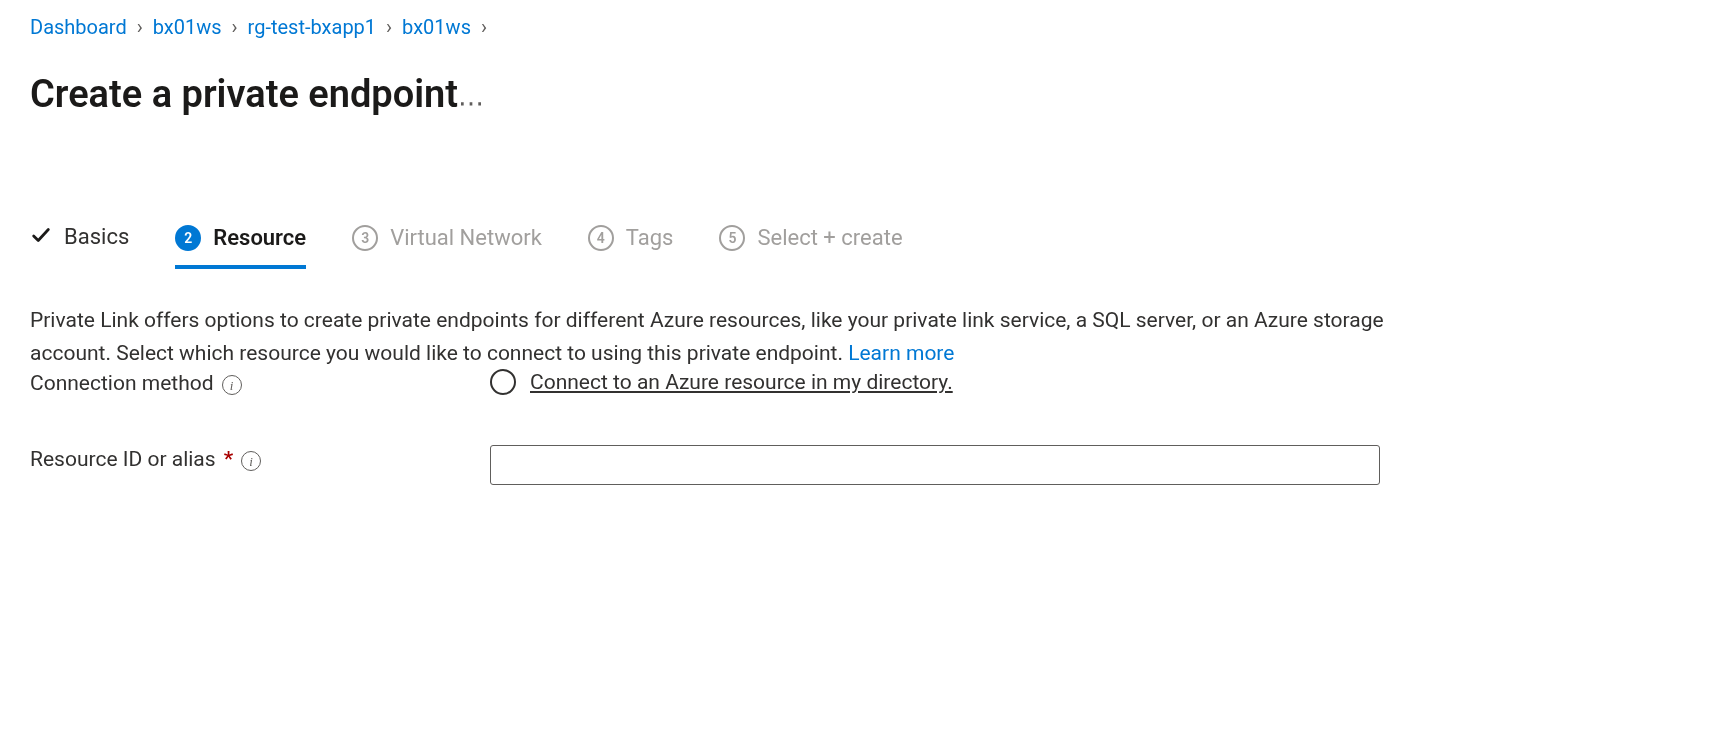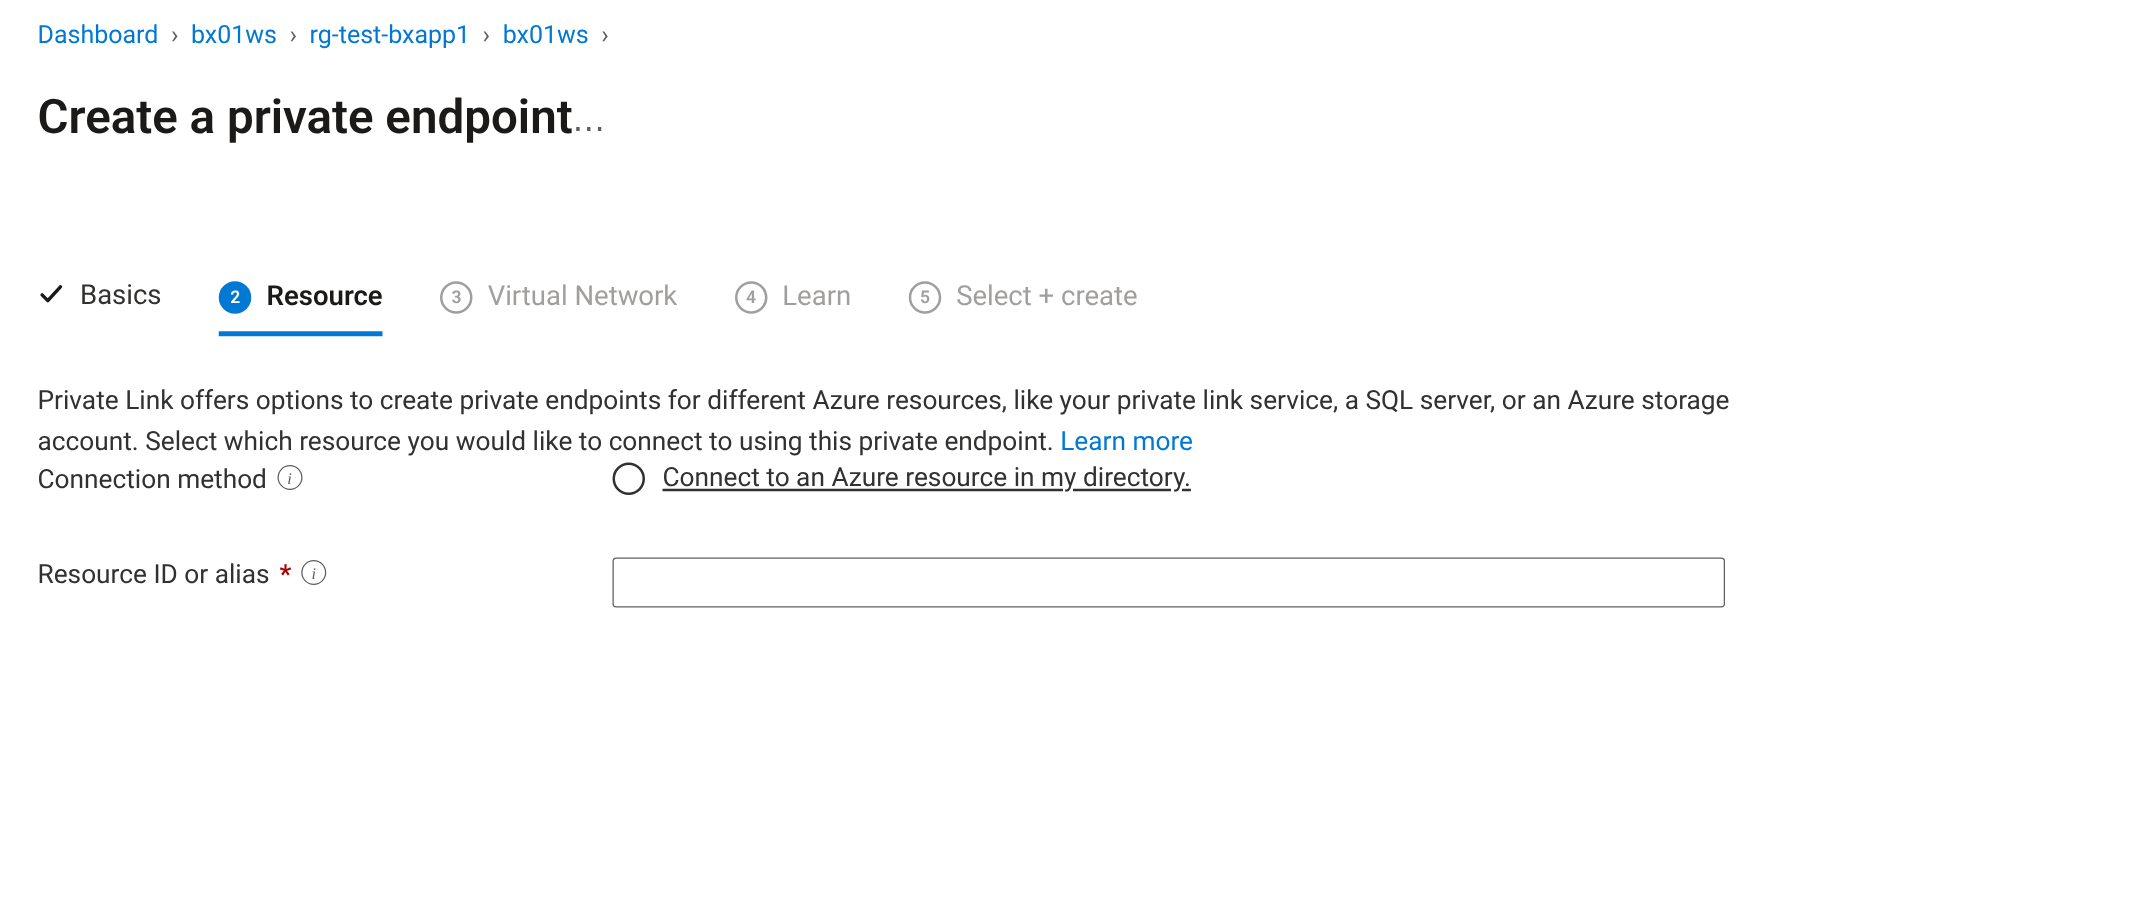--- a/index.html
+++ b/index.html
@@ -106,21 +106,21 @@
       text-decoration: none;
     }
     .form-row {
       display: flex;
       align-items: flex-start;
       margin-bottom: 50px;
     }
     .form-label {
       width: 460px;
       display: flex;
-      align-items: flex-start;
+      align-items: flex-end;
       gap: 8px;
       font-size: 21px;
       color: #323130;
       padding-top: 2px;
     }
     .required {
       color: #a80000;
       font-weight: 600;
     }
     .info-icon {
@@ -219,21 +219,21 @@
   <div class="tab active">
     <span class="step-badge filled">2</span>
     <span>Resource</span>
   </div>
   <div class="tab disabled">
     <span class="step-badge outline">3</span>
     <span>Virtual Network</span>
   </div>
   <div class="tab disabled">
     <span class="step-badge outline">4</span>
-    <span>Learn</span>
+    <span>Tags</span>
   </div>
   <div class="tab disabled">
     <span class="step-badge outline">5</span>
     <span>Select + create</span>
   </div>
 </div>
 
 <p class="description">
   <span>Private Link offers options to create private endpoints for different Azure resources, like your private link service, a SQL server, or an Azure storage account. Select which resource you would like to connect to using this private endpoint.  </span>
   <a href="#">Learn more</a>

